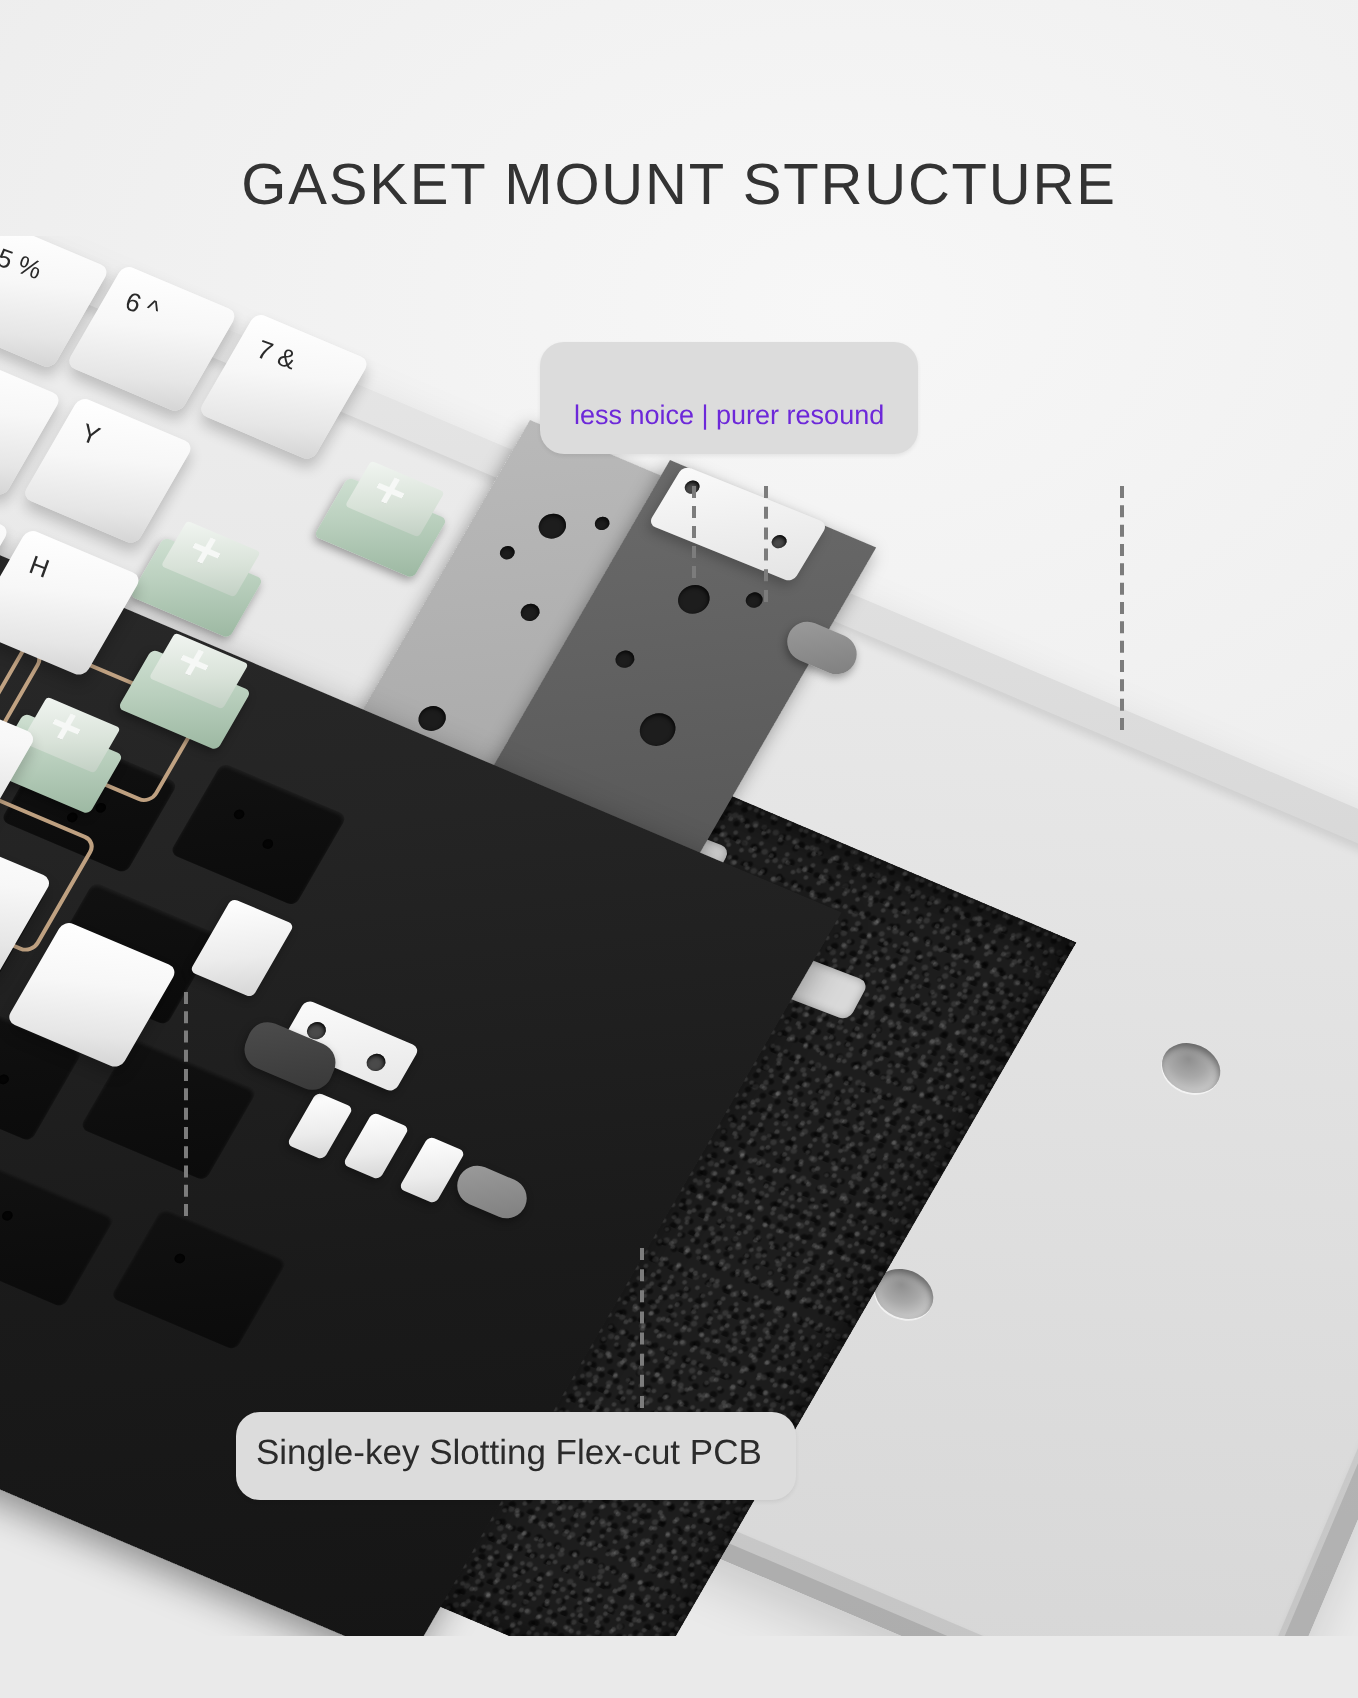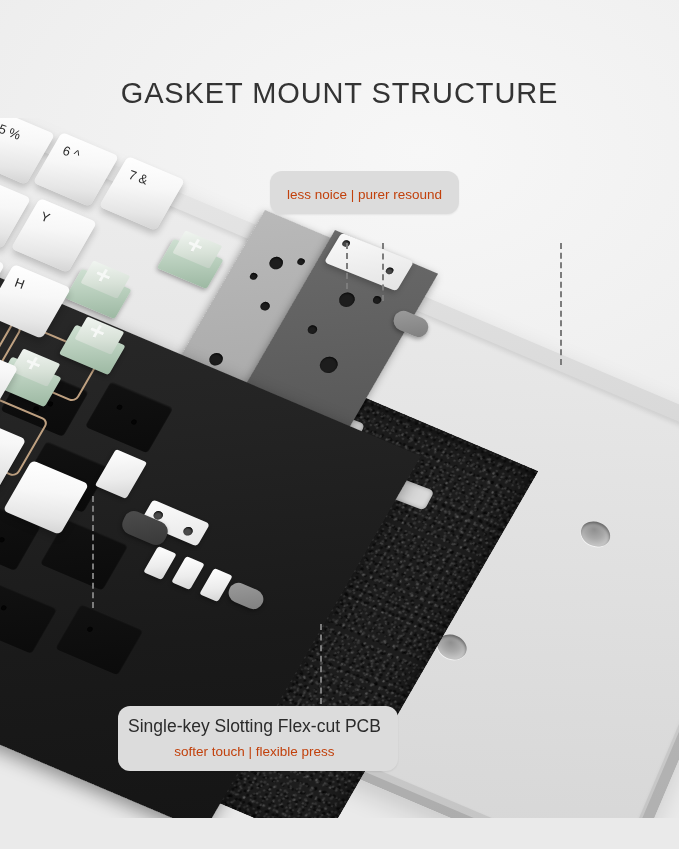--- a/index.html
+++ b/index.html
@@ -263,23 +263,23 @@
     box-shadow: 0 1px 2px rgba(0,0,0,0.07);
   }
   .callout .c-title {
     font-size: 17.5px;
     color: #2b2b2b;
     white-space: nowrap;
     line-height: 1.25;
   }
   .callout .c-sub {
     font-size: 13.5px;
-    color: #c2410c;
+    color: #6d28d9;
     text-align: center;
-    margin-top: 6px;
+    margin-top: 19px;
     white-space: nowrap;
   }
 
   #callout-padding { left: 270px; top: 171px; }
   #callout-pcb     { left: 118px; top: 706px; padding-left: 10px; }
   #callout-plate   { left: 8px;  top: 613px; padding: 13px 19px; }
   #callout-plate .c-title { font-size: 17.5px; }
 </style>
 </head>
 <body>
@@ -435,16 +435,15 @@
   <div class="leader" style="left:92px;  top:496px; height:112px;"></div>
   <div class="leader" style="left:320px; top:624px; height:80px;"></div>
 
   <div class="callout" id="callout-padding">
     <div class="c-sub">less noice | purer resound</div>
   </div>
 
 
   <div class="callout" id="callout-pcb">
     <div class="c-title">Single-key Slotting Flex-cut PCB</div>
-    <div class="c-sub">softer touch | flexible press</div>
   </div>
 
 </div>
 
 </body></html>

